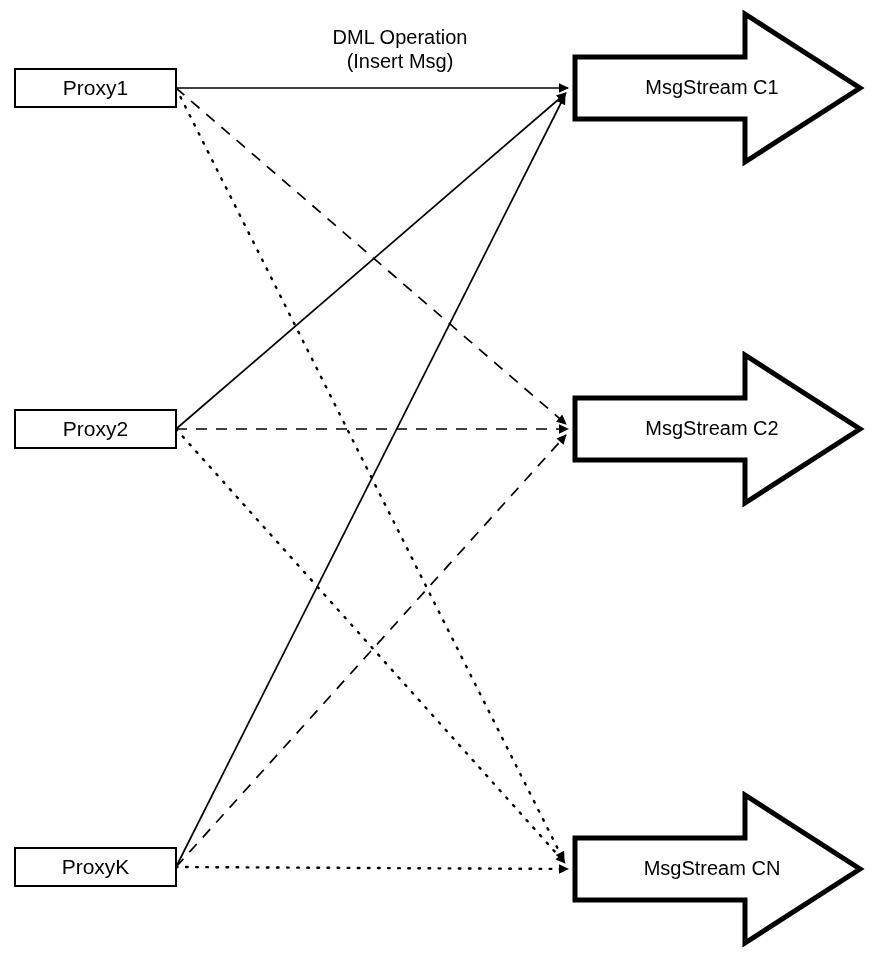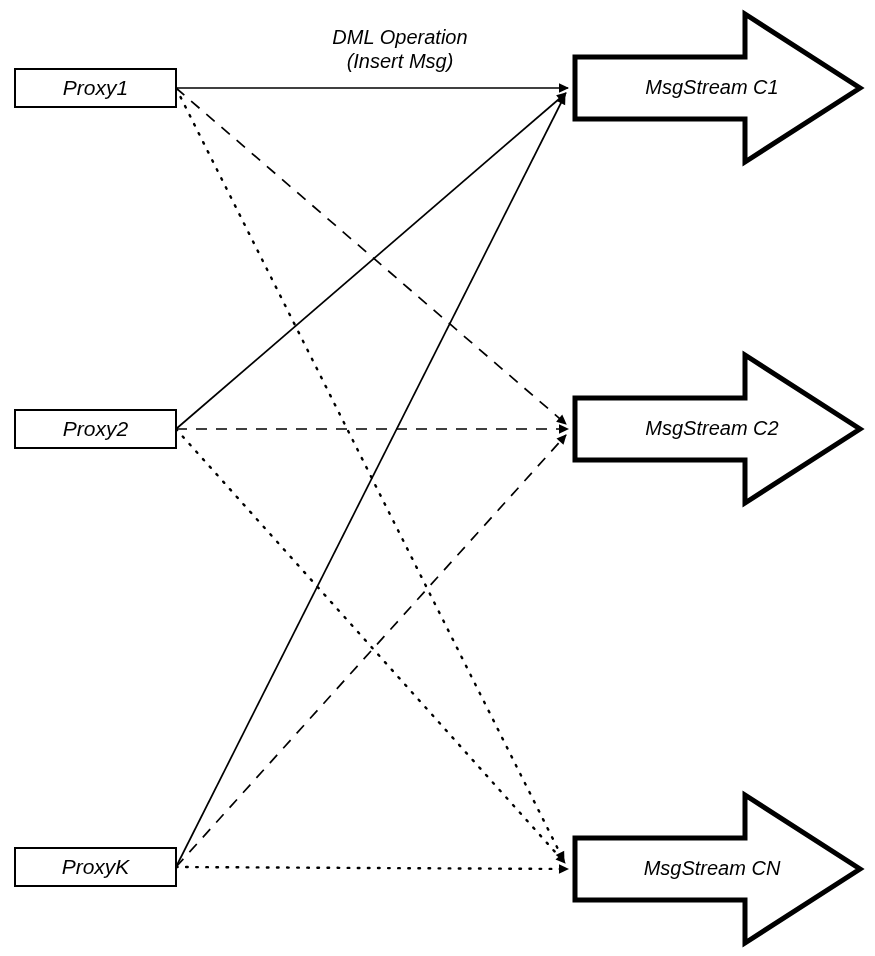--- a/index.html
+++ b/index.html
@@ -11,21 +11,20 @@
   body {
     font-family: "Liberation Sans", sans-serif;
     color: #000000;
   }
   #diagram-root {
     position: relative;
     width: 875px;
     height: 956px;
     background: #ffffff;
     overflow: hidden;
-    font-style: italic;
   }
   #diagram-svg {
     position: absolute;
     left: 0;
     top: 0;
     width: 875px;
     height: 956px;
     display: block;
   }
   .node-box-rect {

